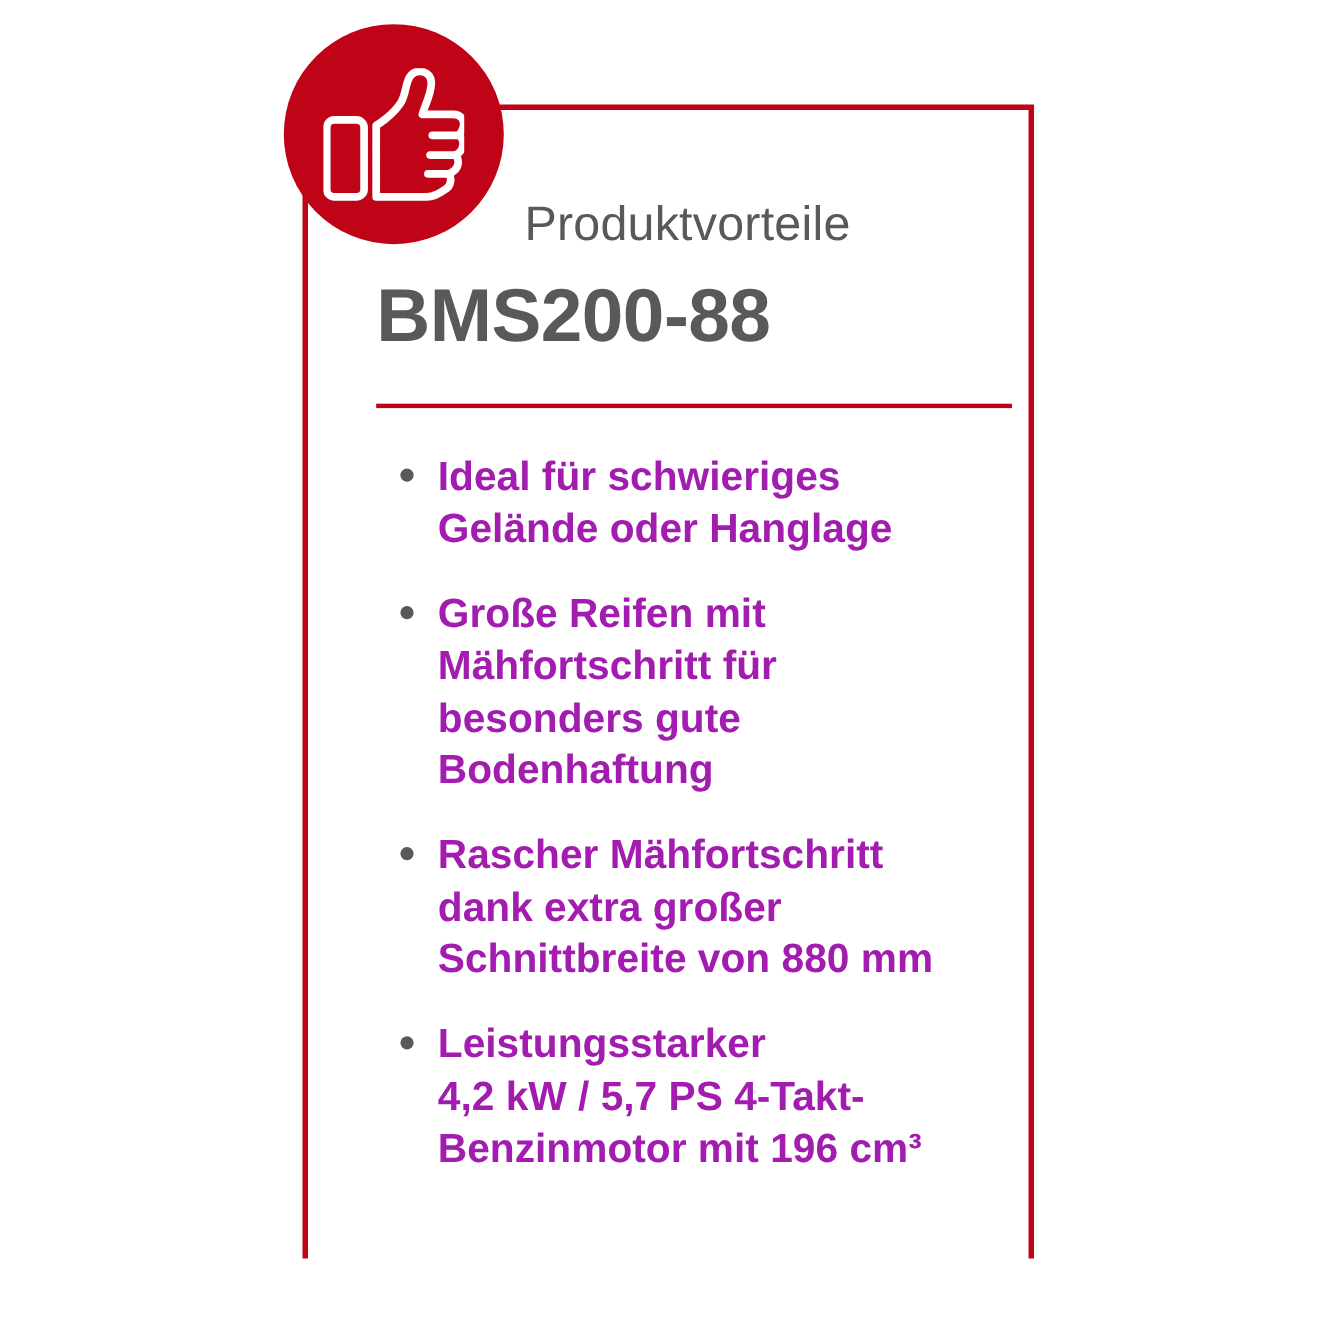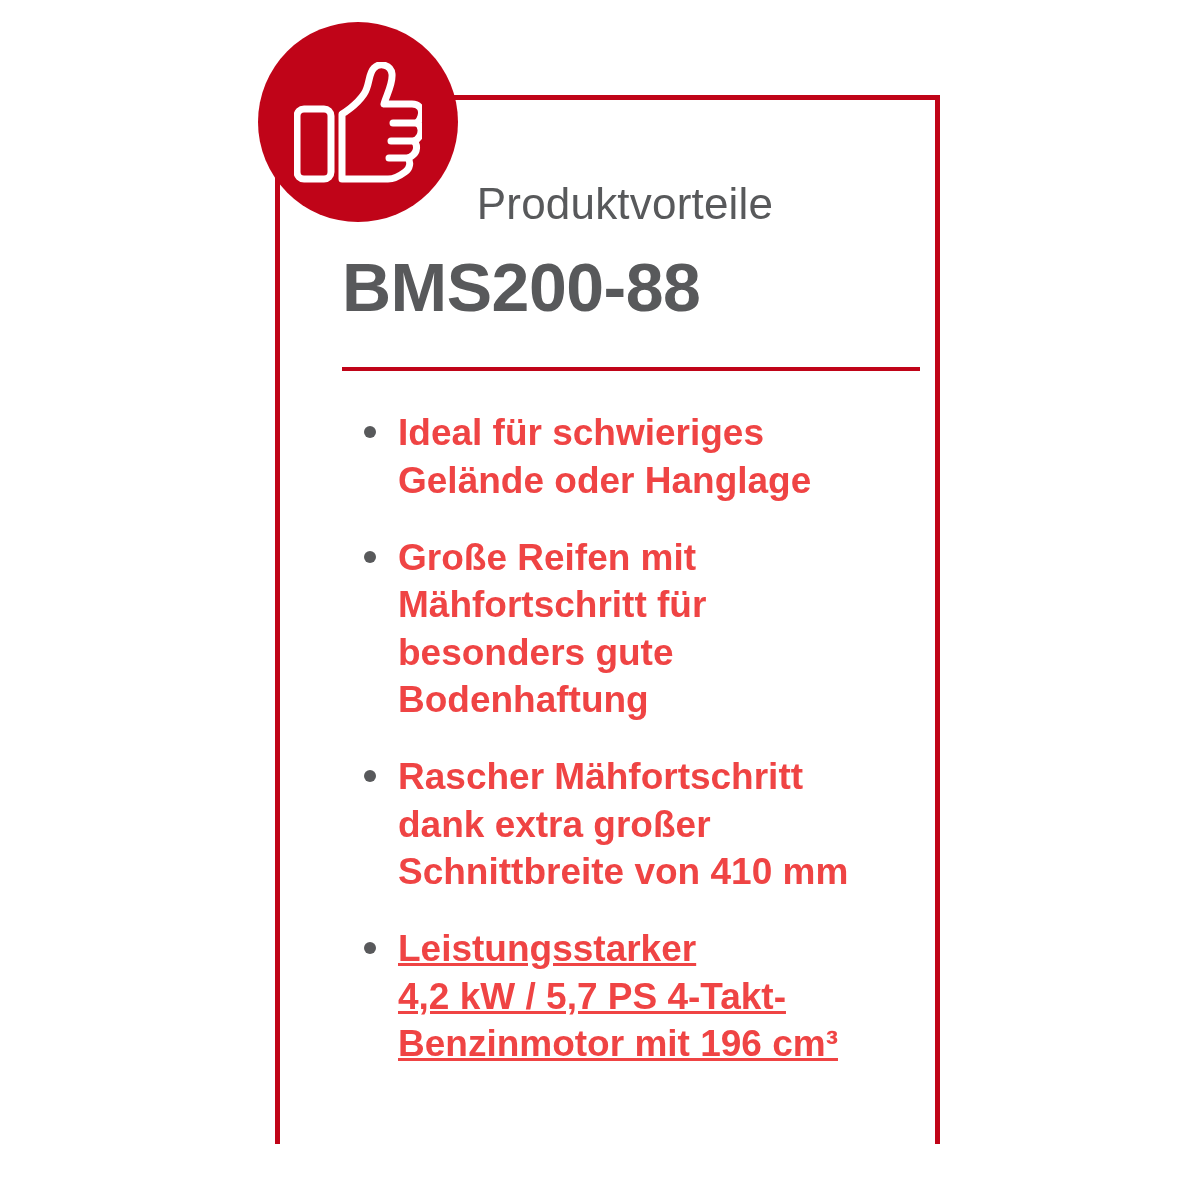--- a/index.html
+++ b/index.html
@@ -90,30 +90,29 @@
     background: #c00418;
   }
 
   ul.benefits {
     list-style: none;
     margin: 38px 0 0 0;
     padding: 0 10px 0 18px;
   }
   ul.benefits li {
     position: relative;
-    color: #ef4444;
+    color: #a21caf;
     font-size: 37px;
     font-weight: 700;
     line-height: 1.28;
     padding-left: 38px;
     margin-bottom: 30px;
   }
   ul.benefits li:last-child {
     margin-bottom: 0;
-    text-decoration: underline;
   }
   ul.benefits li .dot {
     position: absolute;
     left: 4px;
     top: 17px;
     width: 12px;
     height: 12px;
     border-radius: 50%;
     background: #58595b;
   }
@@ -154,21 +153,21 @@
         <span class="dot"></span>
         <span class="li-text">Große Reifen mit
 Mähfortschritt für
 besonders gute
 Bodenhaftung</span>
       </li>
       <li>
         <span class="dot"></span>
         <span class="li-text">Rascher Mähfortschritt
 dank extra großer
-Schnittbreite von 410 mm</span>
+Schnittbreite von 880 mm</span>
       </li>
       <li>
         <span class="dot"></span>
         <span class="li-text">Leistungsstarker
 4,2 kW / 5,7 PS 4-Takt-
 Benzinmotor mit 196 cm³</span>
       </li>
     </ul>
   </div>
 

